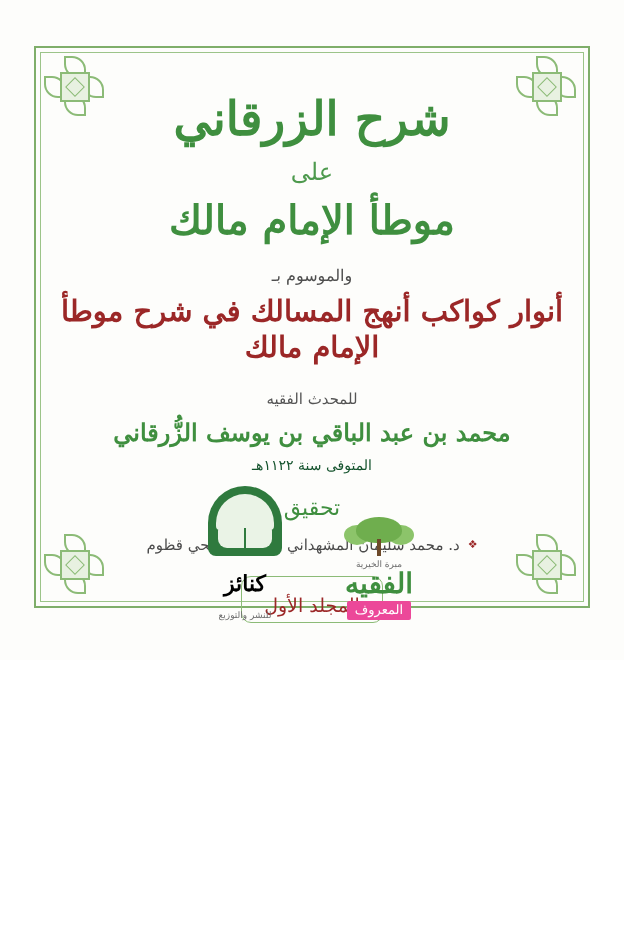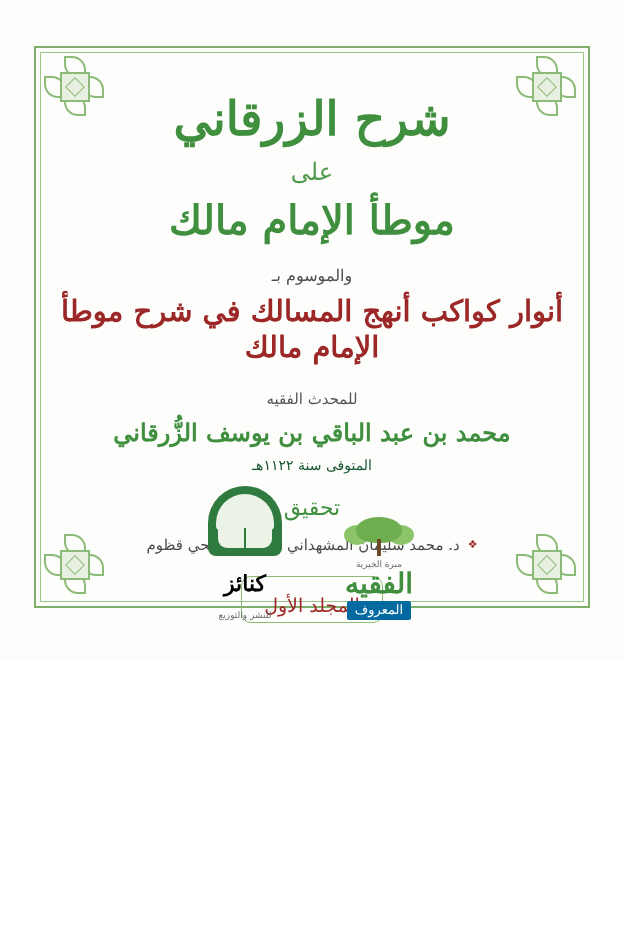--- a/index.html
+++ b/index.html
@@ -256,21 +256,21 @@
     margin-bottom: 1px;
   }
   .logo-sanai .big {
     font-size: 28px;
     color: #3f8f3f;
     font-weight: bold;
     line-height: 1;
   }
   .logo-sanai .strip {
     margin-top: 3px;
-    background: #0369a1;
+    background: #ec4899;
     color: #ffffff;
     font-size: 13px;
     padding: 1px 8px 3px 8px;
     border-radius: 2px;
     display: inline-block;
   }
 
   
   .logo-kanaez .mark {
     position: relative;

